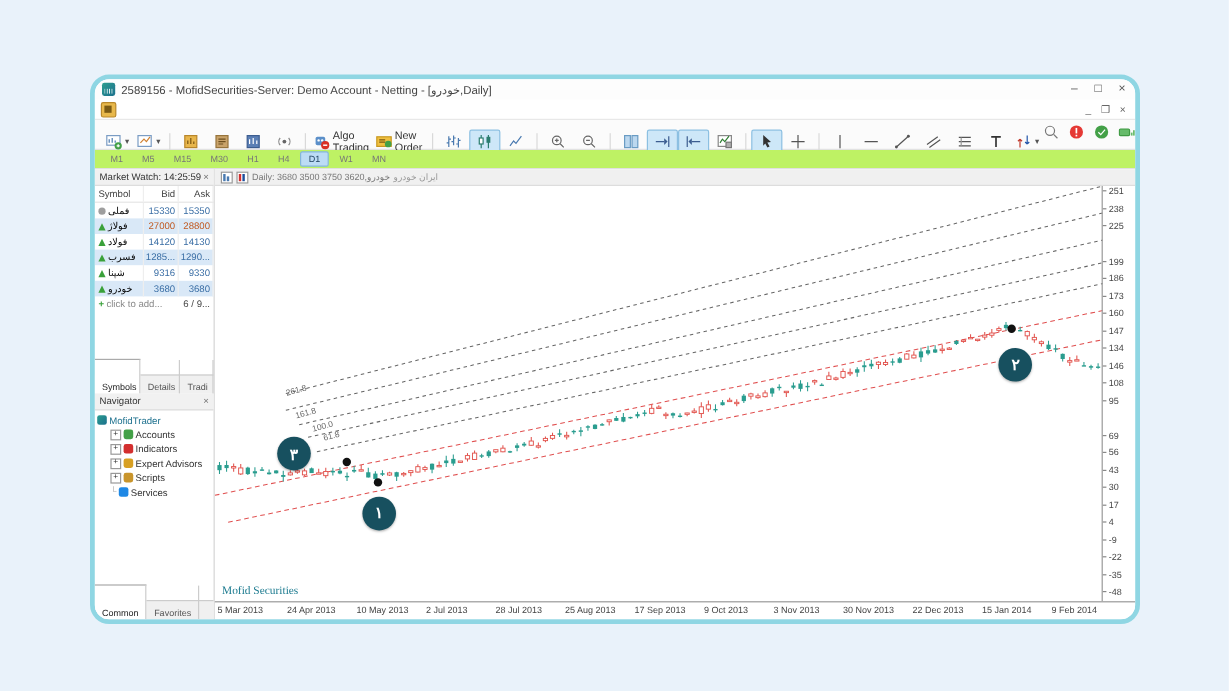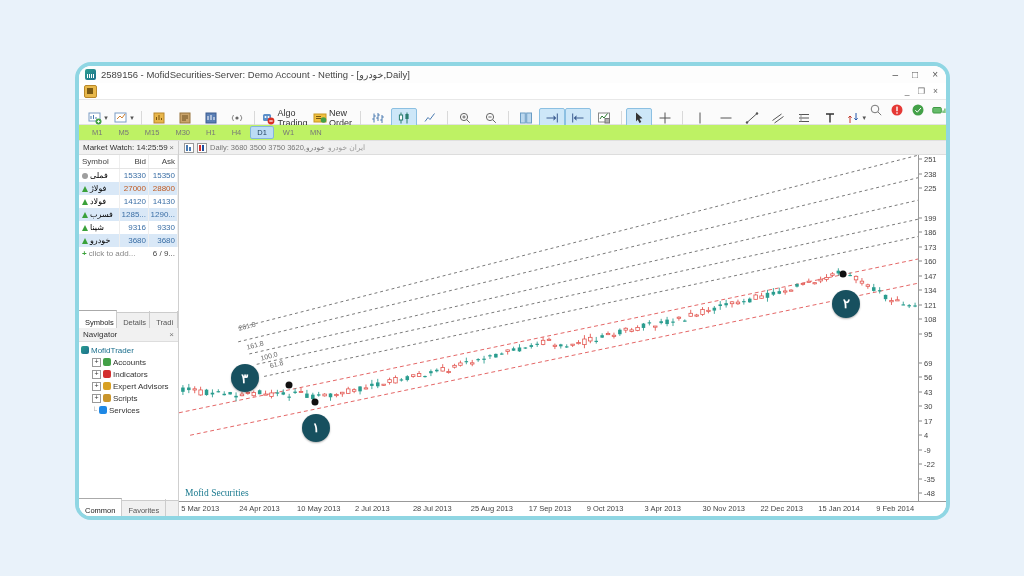--- a/index.html
+++ b/index.html
@@ -39,21 +39,21 @@
   .mw-row.sel{background:#d9e8f7;}
   .c-sym{flex:1;display:flex;align-items:center;gap:2px;padding-left:3px;overflow:hidden;white-space:nowrap;border-right:1px solid #eee;height:100%;}
   .c-bid,.c-ask{width:26px;text-align:right;padding-right:2px;border-right:1px solid #eee;height:100%;display:flex;align-items:center;justify-content:flex-end;}
   .dot-ico{width:6px;height:6px;border-radius:50%;flex:0 0 auto;}
   .tri-ico{width:0;height:0;border-left:3.5px solid transparent;border-right:3.5px solid transparent;border-bottom:6px solid #3aa13a;flex:0 0 auto;}
   .mw-footer{height:13px;display:flex;align-items:center;font-size:8px;color:#888;padding:0 3px;flex:0 0 auto;}
   .mw-footer .plus{color:#3aa13a;font-weight:bold;margin-right:2px;}
   .mw-footer .count{margin-left:auto;color:#444;}
   .mw-spacer{flex:0 0 52px;}
   .tabs-row{height:15px;display:flex;align-items:flex-end;border-top:1px solid #ccc;background:#f0f0f0;font-size:7.5px;color:#555;flex:0 0 auto;}
-  .tab{padding:7px 6px 1px;border-right:1px solid #ccc;white-space:nowrap;overflow:hidden;}
+  .tab{padding:18px 6px 1px;border-right:1px solid #ccc;white-space:nowrap;overflow:hidden;}
   .tab.active{background:#fff;border-top:1px solid #aaa;color:#222;}
   .tree{padding:2px 0 0 2px;font-size:8px;color:#333;flex:0 0 auto;}
   .tree-row{height:12px;display:flex;align-items:center;gap:2px;white-space:nowrap;}
   .tree-row .expander{width:7px;height:7px;border:1px solid #999;background:#fff;font-size:7px;line-height:5px;text-align:center;color:#333;flex:0 0 auto;}
   .tree-row .t-ico{width:8px;height:8px;border-radius:2px;flex:0 0 auto;}
   .tree-indent{width:9px;flex:0 0 auto;}
   .nav-spacer{flex:1;}
   
   .chart-area{flex:1;display:flex;flex-direction:column;min-width:0;background:#fff;}
   .chart-tabbar{height:13px;background:#f0f0f0;border-bottom:1px solid #ddd;display:flex;align-items:center;gap:3px;padding:0 5px;font-size:7.5px;color:#777;flex:0 0 auto;}
@@ -798,21 +798,21 @@
             <div class="ytick" style="top: 34.8387%;">
               <i></i>
               <span>147</span>
             </div>
             <div class="ytick" style="top: 39.0323%;">
               <i></i>
               <span>134</span>
             </div>
             <div class="ytick" style="top: 43.2258%;">
               <i></i>
-              <span>121</span>
+              <span>146</span>
             </div>
             <div class="ytick" style="top: 47.4194%;">
               <i></i>
               <span>108</span>
             </div>
             <div class="ytick" style="top: 51.6129%;">
               <i></i>
               <span>95</span>
             </div>
             <div class="ytick" style="top: 55.8065%; gap: 40px;">
@@ -864,21 +864,21 @@
       </div>
       <div class="x-axis" id="x-axis">
           <span class="xlab" style="left: 0.3%;">5 Mar 2013</span>
           <span class="xlab" style="left: 7.85%;">24 Apr 2013</span>
           <span class="xlab" style="left: 15.4%;">10 May 2013</span>
           <span class="xlab" style="left: 22.95%;">2 Jul 2013</span>
           <span class="xlab" style="left: 30.5%;">28 Jul 2013</span>
           <span class="xlab" style="left: 38.05%;">25 Aug 2013</span>
           <span class="xlab" style="left: 45.6%;">17 Sep 2013</span>
           <span class="xlab" style="left: 53.15%;">9 Oct 2013</span>
-          <span class="xlab" style="left: 60.7%;">3 Apr 2013</span>
+          <span class="xlab" style="left: 60.7%;">3 Nov 2013</span>
           <span class="xlab" style="left: 68.25%;">30 Nov 2013</span>
           <span class="xlab" style="left: 75.8%;">22 Dec 2013</span>
           <span class="xlab" style="left: 83.35%;">15 Jan 2014</span>
           <span class="xlab" style="left: 90.9%;">9 Feb 2014</span>
         </div>
     </div>
   </div>
 </div>
 
 </body></html>

